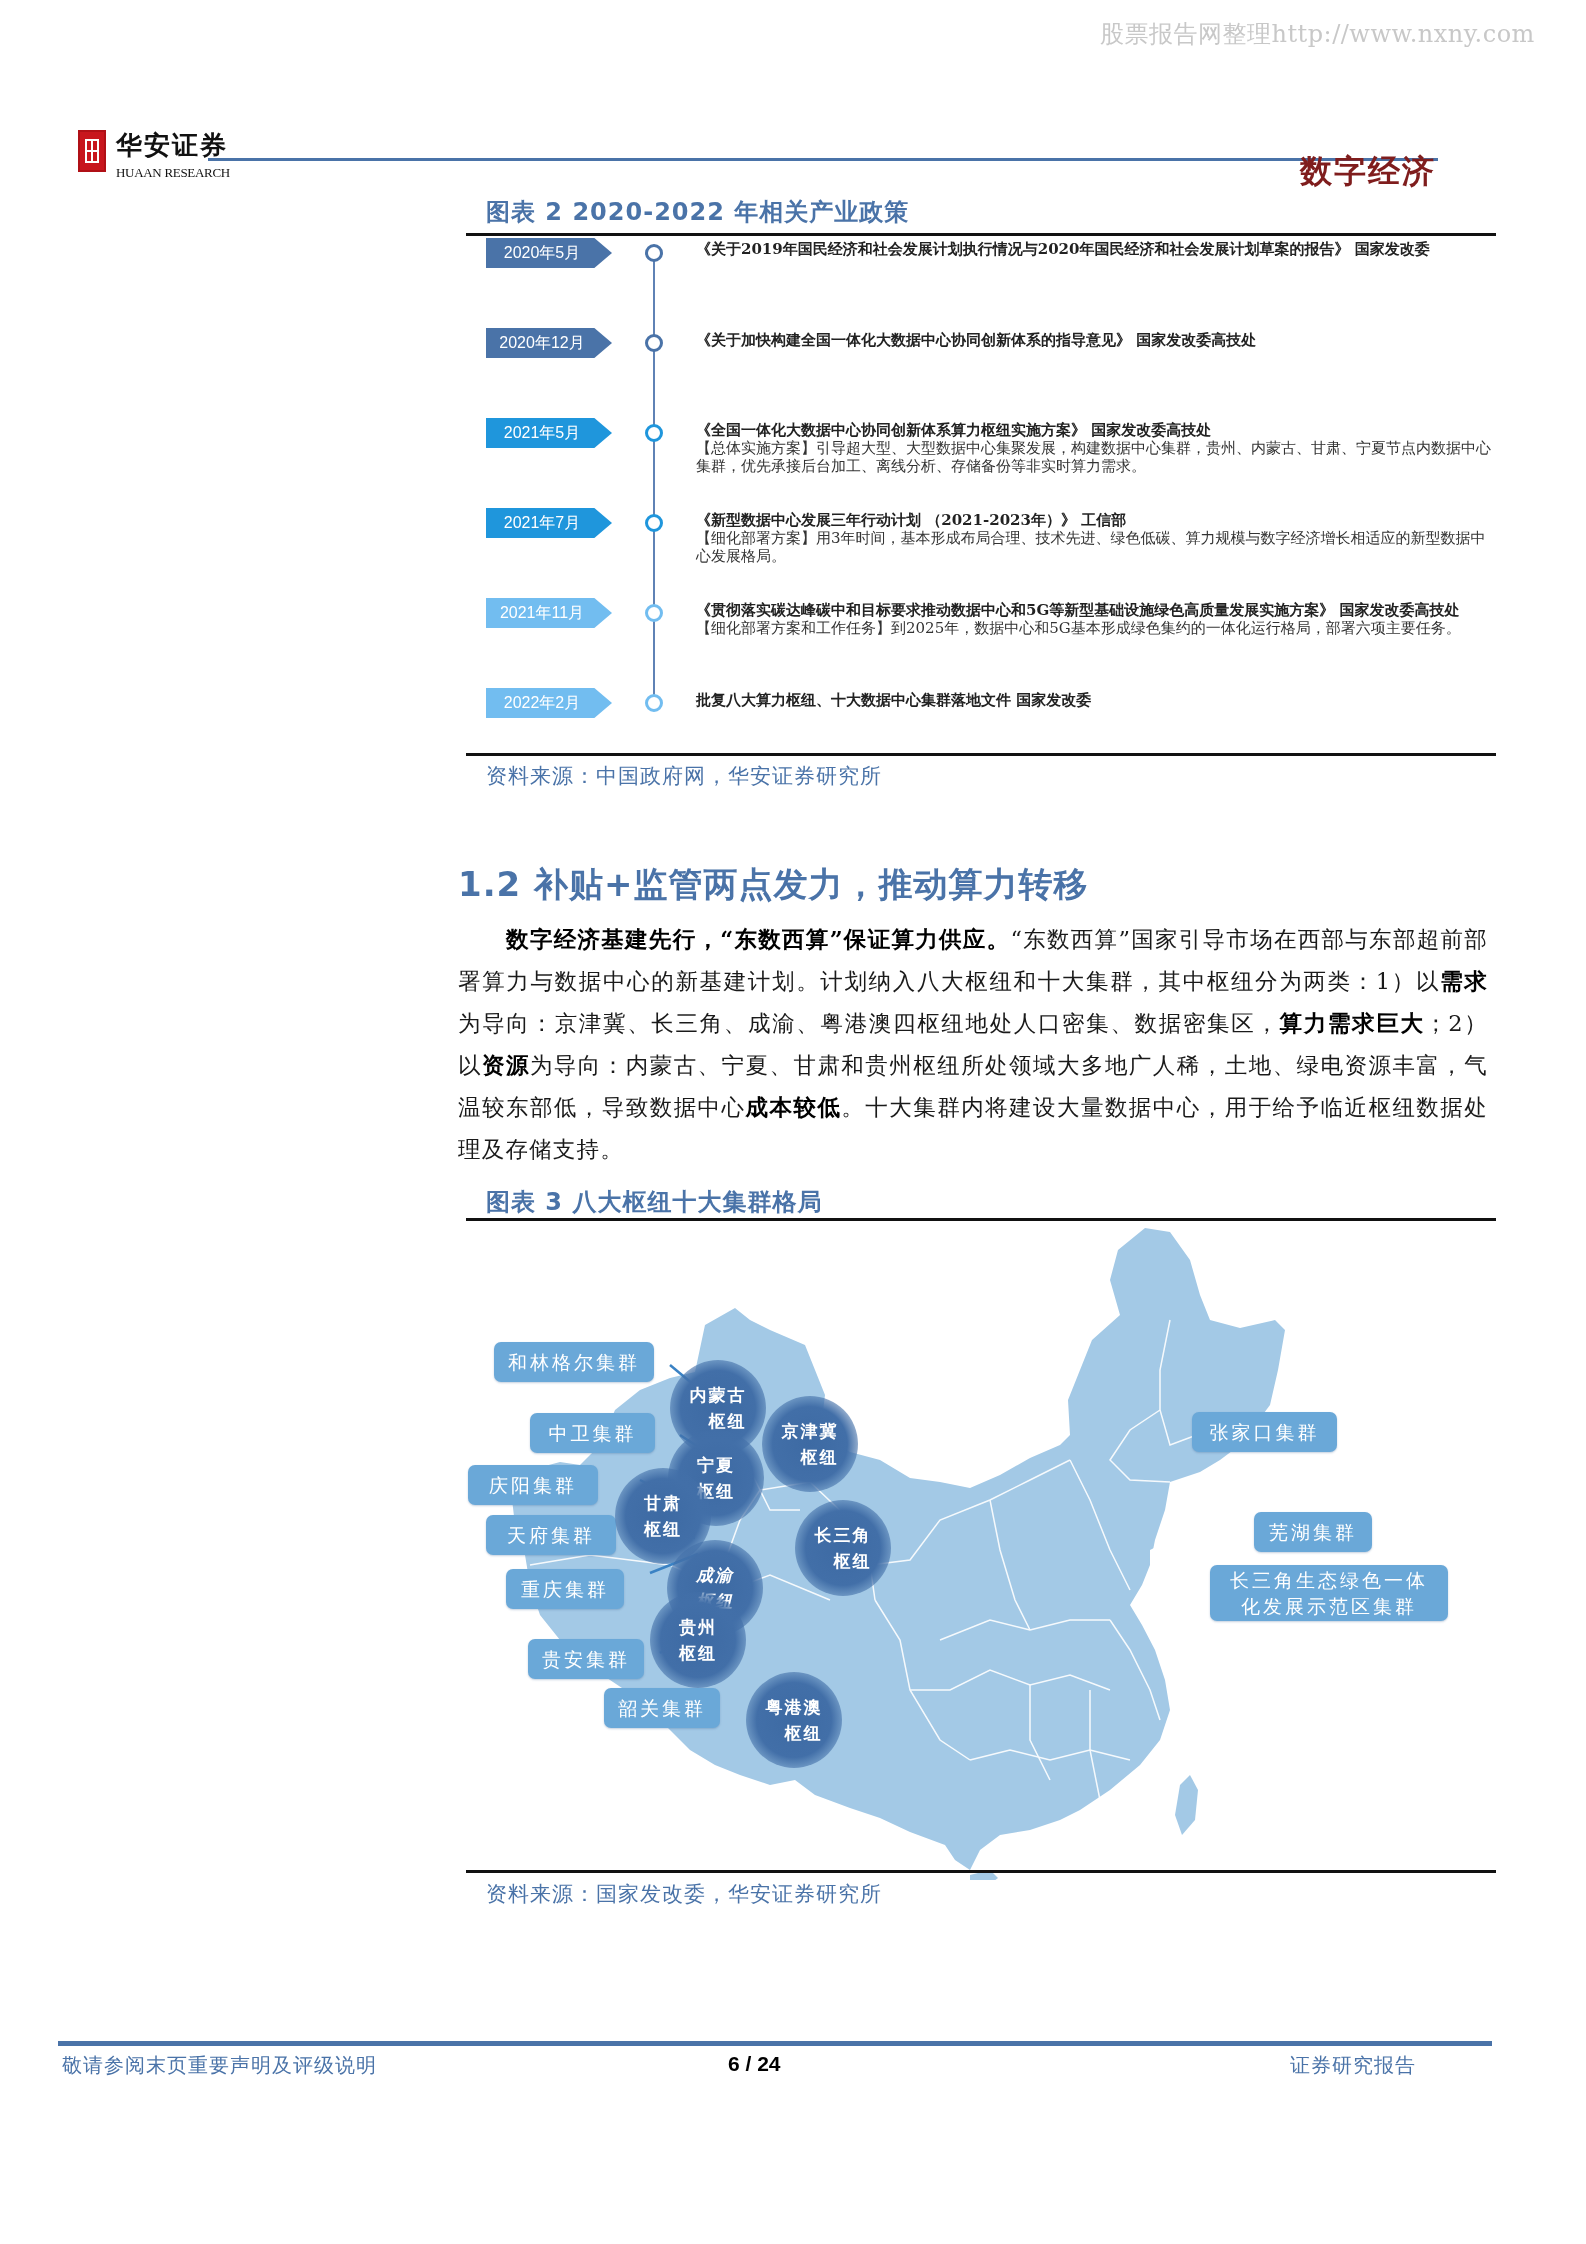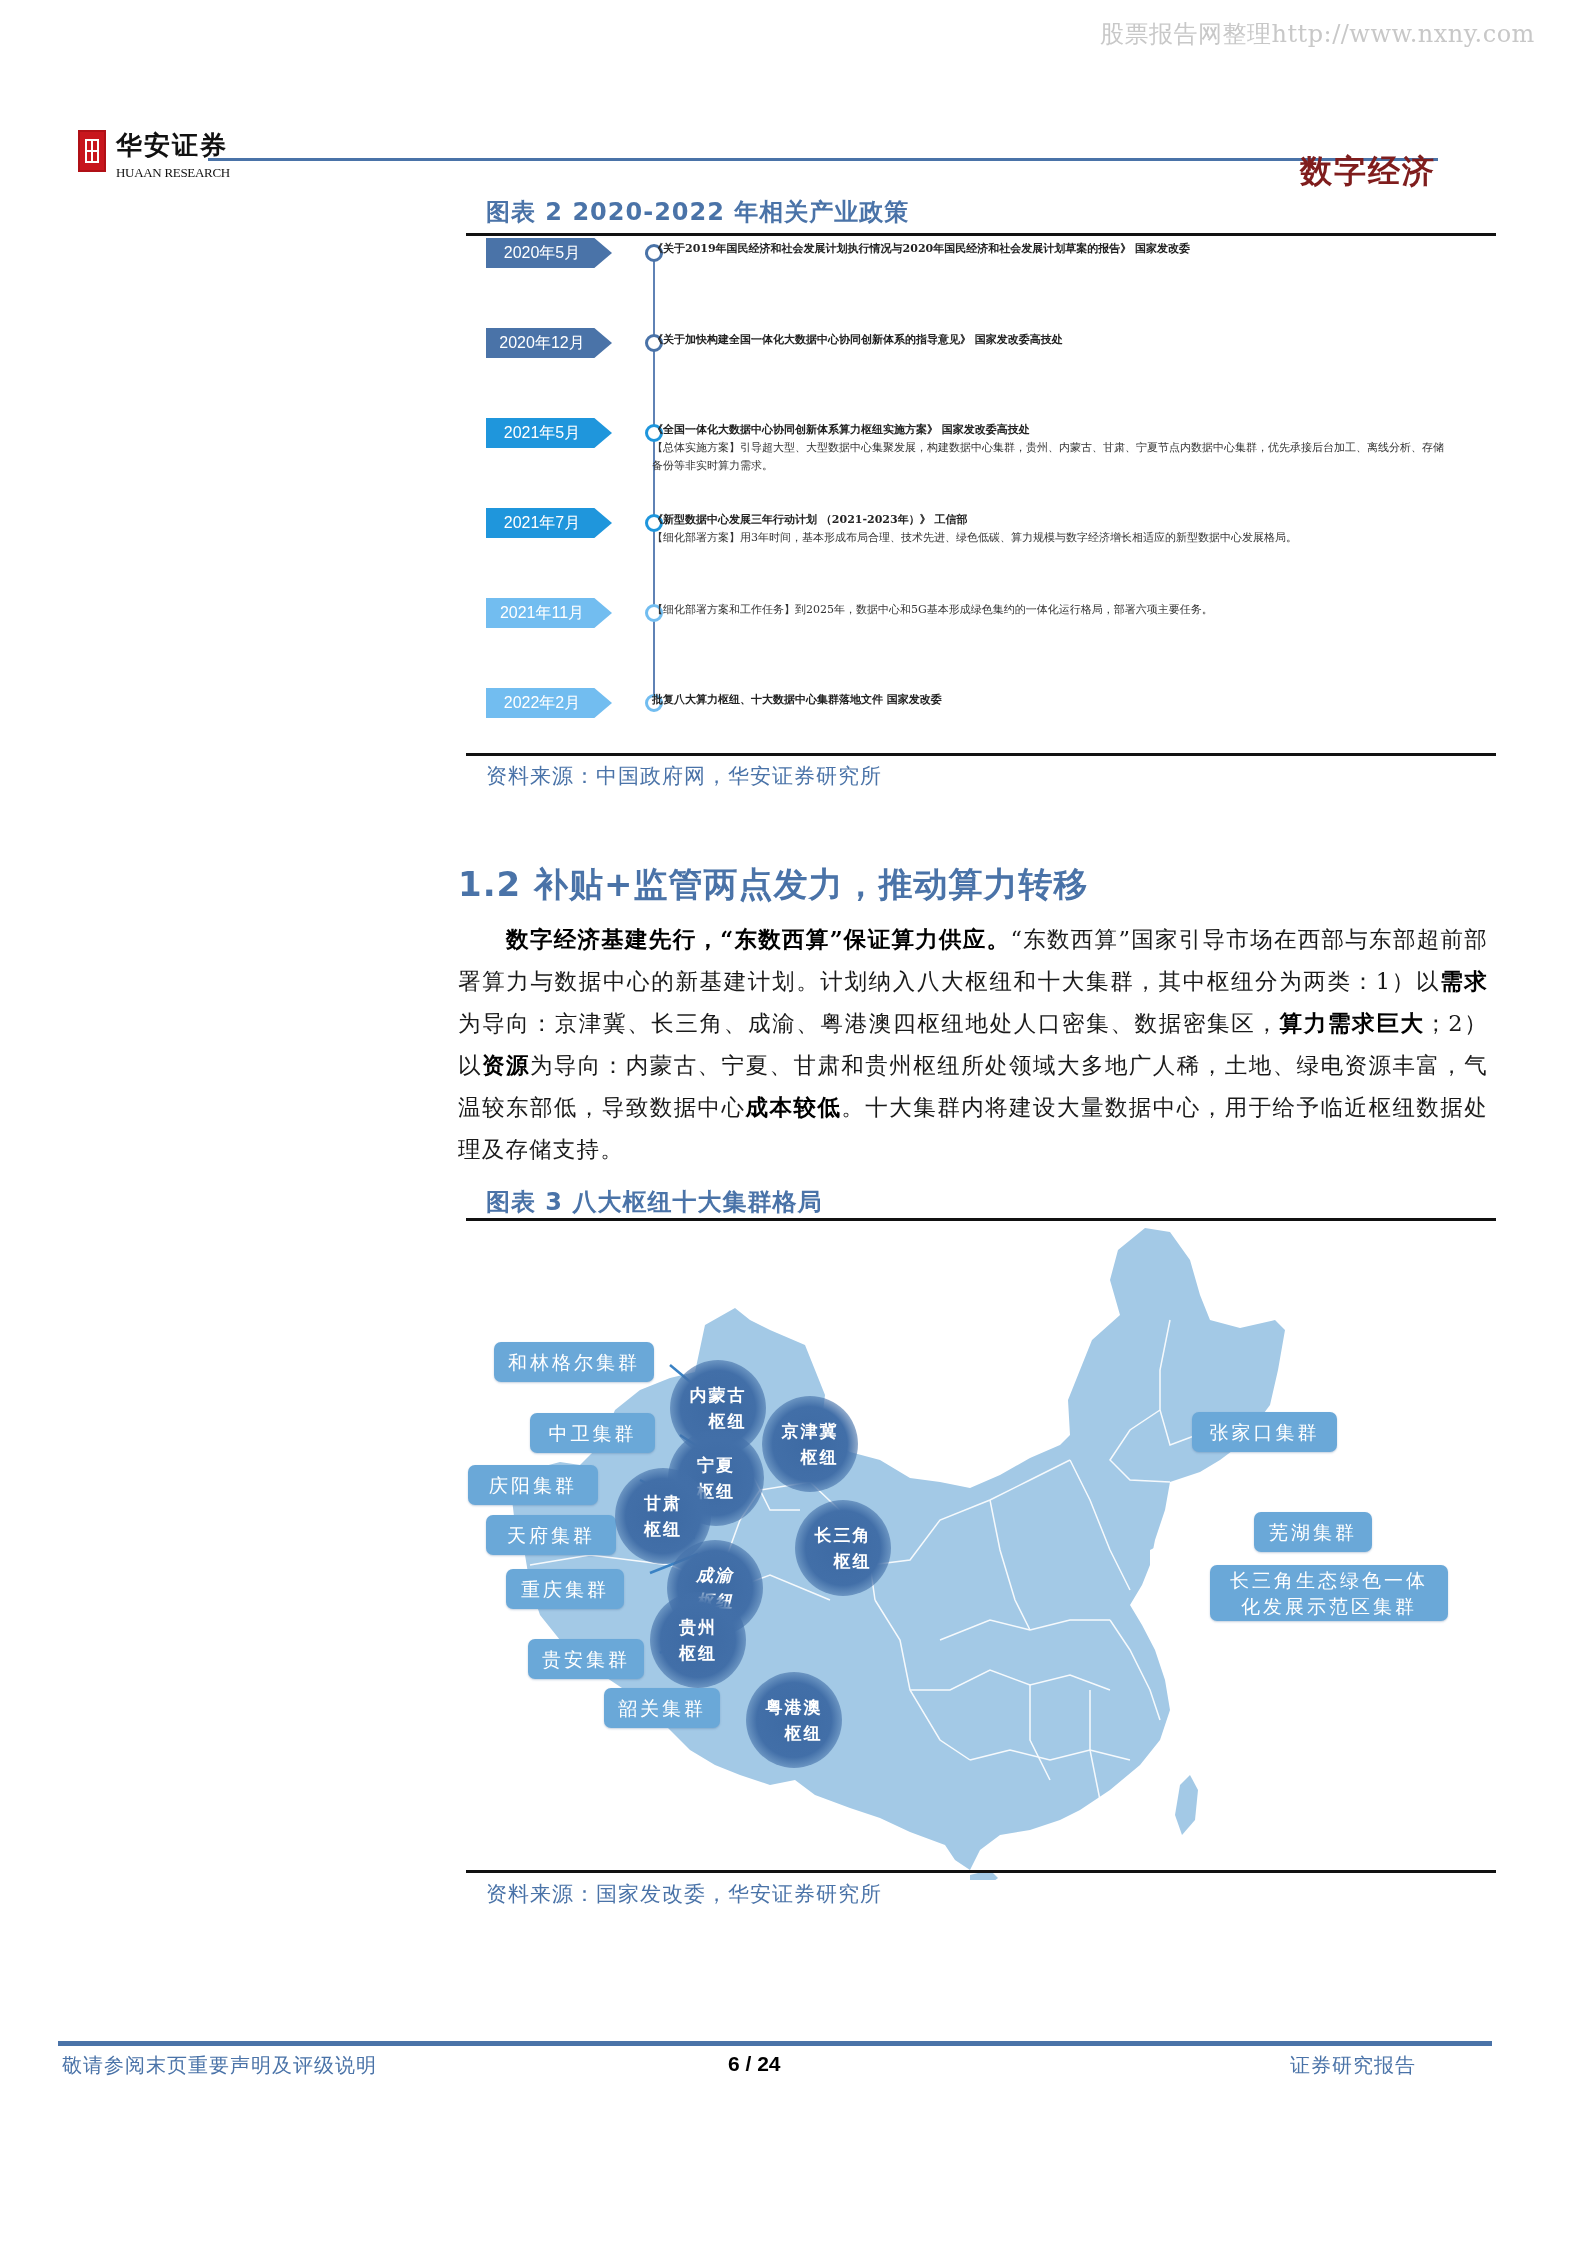--- a/index.html
+++ b/index.html
@@ -21,21 +21,21 @@
 
   
   .fig-title { font-size: 24px; font-weight: bold; color: #4a73a8; font-family: "DejaVu Sans", sans-serif; letter-spacing: 1px; }
   .rule { height: 3px; background: #111; }
   .source { font-size: 21px; color: #4a73a8; letter-spacing: 1px; }
 
   
   .tl-vline { left: 653px; top: 250px; width: 2px; height: 450px; background: #5f82b5; }
   .date-tag { height: 30px; width: 126px; left: 486px; color: #fff; font-family: "Liberation Sans", sans-serif; font-size: 16px; display: flex; align-items: center; justify-content: center; clip-path: polygon(0 0, 86% 0, 100% 50%, 86% 100%, 0 100%); padding-right: 14px; }
   .node { left: 645px; width: 18px; height: 18px; border-radius: 50%; background: #fff; border: 3px solid #4a73a8; }
-  .tl-text { left: 652px; width: 800px; font-size: 11px; line-height: 18px; color: #333; }
+  .tl-text { left: 696px; width: 800px; font-size: 15px; line-height: 18px; color: #333; }
   .tl-text .t1 { font-weight: bold; color: #222; }
 
   
   .h2 { left: 458px; top: 862px; font-size: 34px; font-weight: bold; color: #4a73a8; font-family: "DejaVu Sans", sans-serif; letter-spacing: 1px; }
   .para { left: 458px; top: 918px; width: 1030px; font-size: 22.5px; line-height: 42px; color: #1a1a1a; letter-spacing: 1.2px; text-align: justify; }
   .para b { font-weight: bold; color: #000; }
   .para .indent { display: inline-block; width: 48px; }
 
   
   .map-wrap { left: 470px; top: 1220px; width: 1020px; height: 660px; }
@@ -88,20 +88,21 @@
 <div class="abs date-tag" style="top:508px; background:#1f96dc;">2021年7月</div>
 <div class="abs node" style="top:514px; border-color:#1f96dc;"></div>
 <div class="abs tl-text" style="top:511px;">
   <div class="t1">《新型数据中心发展三年行动计划 （2021-2023年）》 工信部</div>
   <div>【细化部署方案】用3年时间，基本形成布局合理、技术先进、绿色低碳、算力规模与数字经济增长相适应的新型数据中心发展格局。</div>
 </div>
 
 <div class="abs date-tag" style="top:598px; background:#72bdf0;">2021年11月</div>
 <div class="abs node" style="top:604px; border-color:#72bdf0;"></div>
 <div class="abs tl-text" style="top:601px;">
+  <div class="t1">《贯彻落实碳达峰碳中和目标要求推动数据中心和5G等新型基础设施绿色高质量发展实施方案》 国家发改委高技处</div>
   <div>【细化部署方案和工作任务】到2025年，数据中心和5G基本形成绿色集约的一体化运行格局，部署六项主要任务。</div>
 </div>
 
 <div class="abs date-tag" style="top:688px; background:#72bdf0;">2022年2月</div>
 <div class="abs node" style="top:694px; border-color:#72bdf0;"></div>
 <div class="abs tl-text" style="top:691px;">
   <div class="t1">批复八大算力枢纽、十大数据中心集群落地文件 国家发改委</div>
 </div>
 
 <div class="abs rule" style="left:466px; top:753px; width:1030px;"></div>

